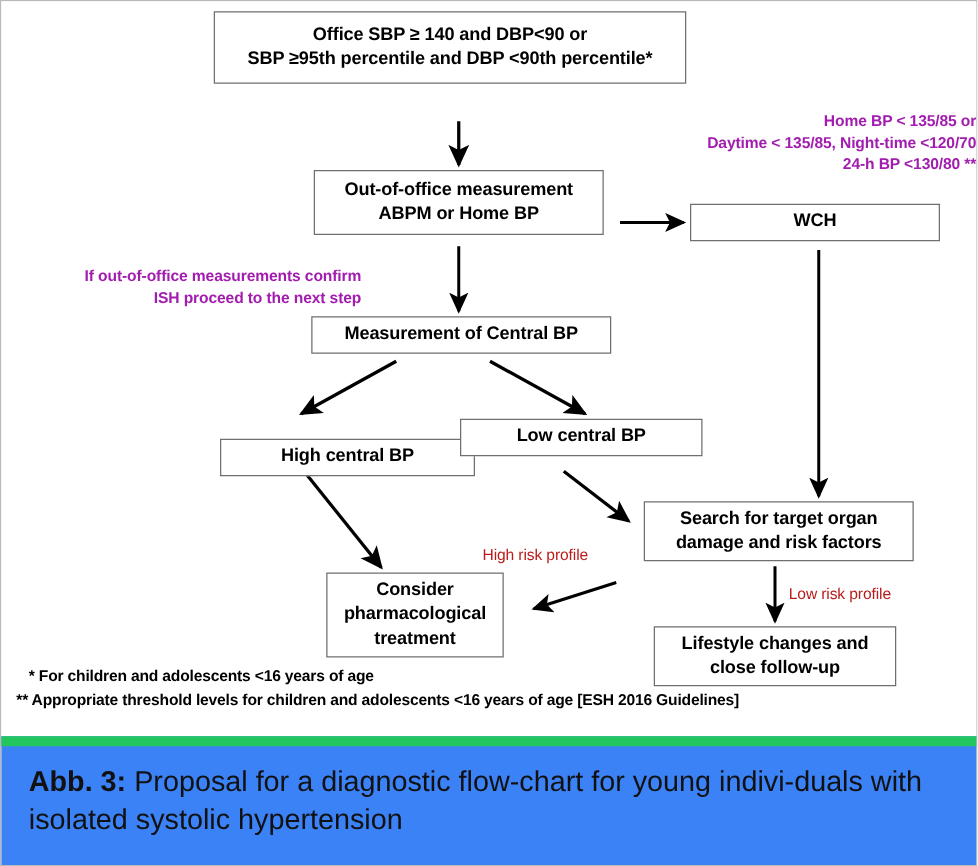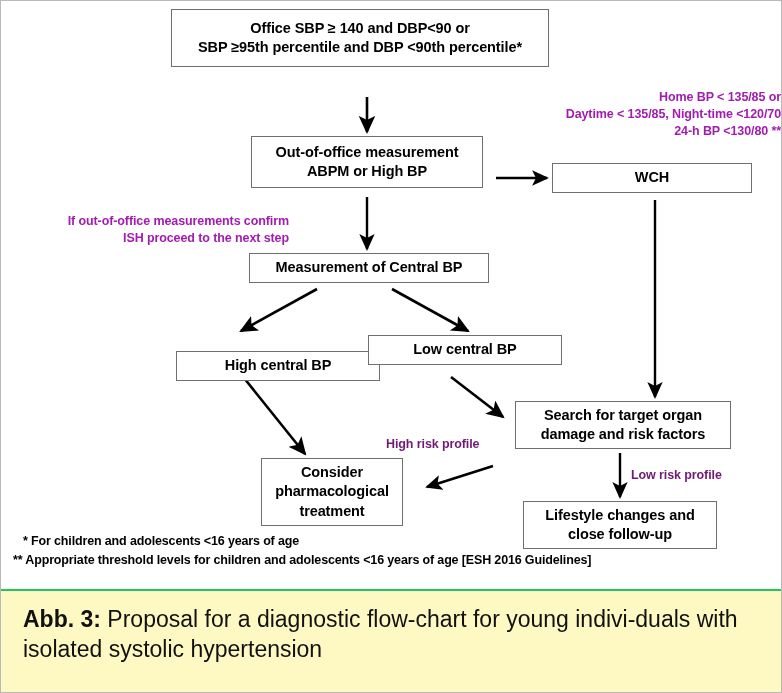--- a/index.html
+++ b/index.html
@@ -54,22 +54,22 @@
     position: absolute;
     font-weight: bold;
     color: #a21caf;
     text-align: right;
     line-height: 1.35;
     letter-spacing: -0.1px;
     white-space: pre-line;
   }
   .edge-label {
     position: absolute;
-    font-weight: bold;
-    color: #701a75;
+    font-weight: normal;
+    color: #b91c1c;
     white-space: nowrap;
     letter-spacing: -0.1px;
   }
   .footnote {
     position: absolute;
     font-weight: bold;
     color: #000000;
     white-space: nowrap;
     letter-spacing: -0.15px;
   }
@@ -91,22 +91,22 @@
   
   #footnote-1 { left:22px; top:533px; font-size:12.5px; }
   #footnote-2 { left:12px; top:552px; font-size:12.5px; }
   
   #caption-bar {
     position: absolute;
     left: 0;
     top: 588px;
     width: 782px;
     height: 105px;
-    background: #fef9c3;
-    border-top: 2px solid #22c55e;
+    background: #3b82f6;
+    border-top: 8px solid #22c55e;
     box-sizing: border-box;
   }
   #caption-text {
     position: absolute;
     left: 22px;
     top: 14px;
     width: 740px;
     font-size: 23px;
     line-height: 1.3;
     color: #111111;
@@ -151,21 +151,21 @@
       <line x1="619" y1="452" x2="619" y2="496" stroke="#000000" stroke-width="2.4" marker-end="url(#ah)"></line>
     </svg>
 
     <div class="node" id="node-office">
       <span style="white-space:pre-line">Office SBP ≥ 140 and DBP&lt;90 or
 SBP ≥95th percentile and DBP &lt;90th percentile*</span>
     </div>
 
     <div class="node" id="node-outoff">
       <span style="white-space:pre-line">Out-of-office measurement
-ABPM or High BP</span>
+ABPM or Home BP</span>
     </div>
 
     <div class="node" id="node-wch">
       <span style="white-space:pre-line">WCH</span>
     </div>
 
     <div class="node" id="node-central">
       <span style="white-space:pre-line">Measurement of Central BP</span>
     </div>
 

